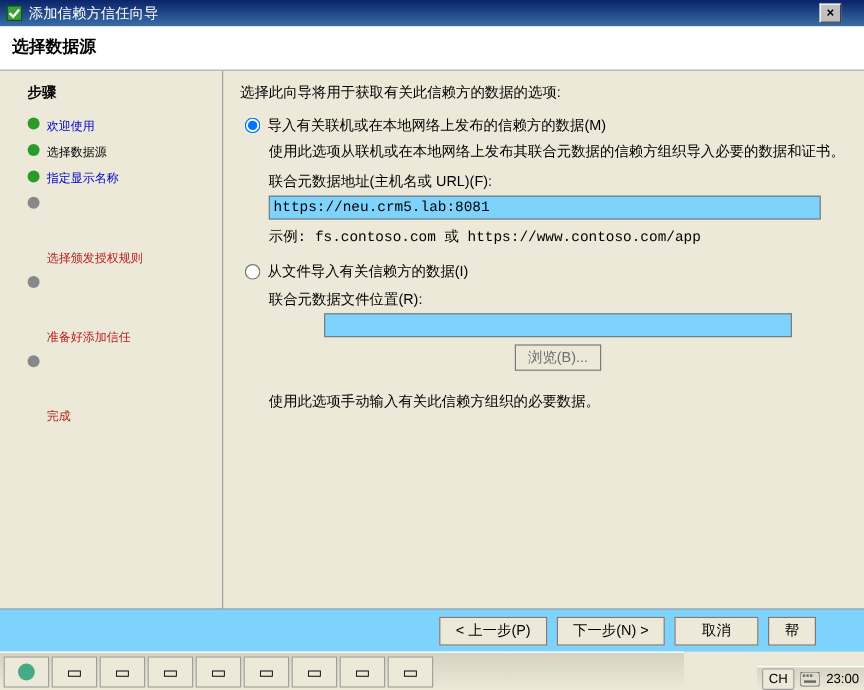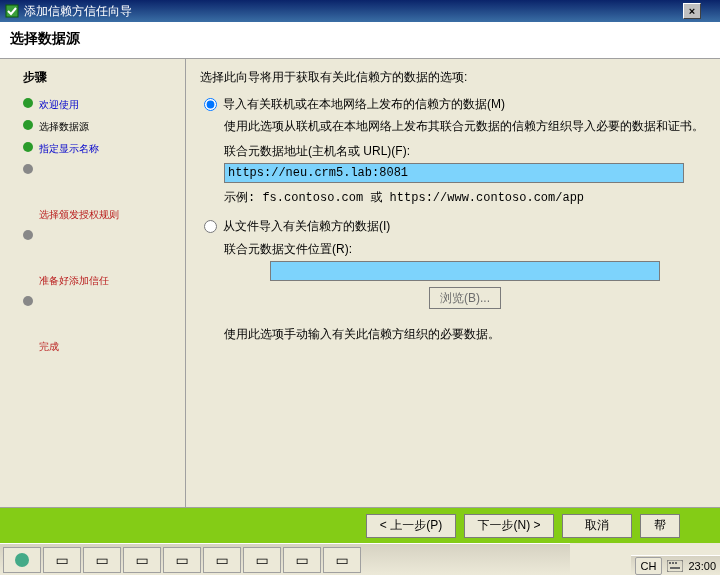--- a/index.html
+++ b/index.html
@@ -137,21 +137,21 @@
       font-size: 12px;
       color: #6d6d6d;
       cursor: default;
     }
     .button-bar {
       position: absolute;
       bottom: 32px;
       left: 0; right: 0;
       height: 36px;
       border-top: 1px solid #a0a0a0;
-      background: #84cc16;
+      background: #7dd3fc;
       display: flex;
       align-items: center;
       justify-content: flex-end;
       padding-right: 40px;
       gap: 8px;
     }
     .wiz-btn {
       min-width: 90px;
       height: 24px;
       border: 1px solid #7b7b7b;

